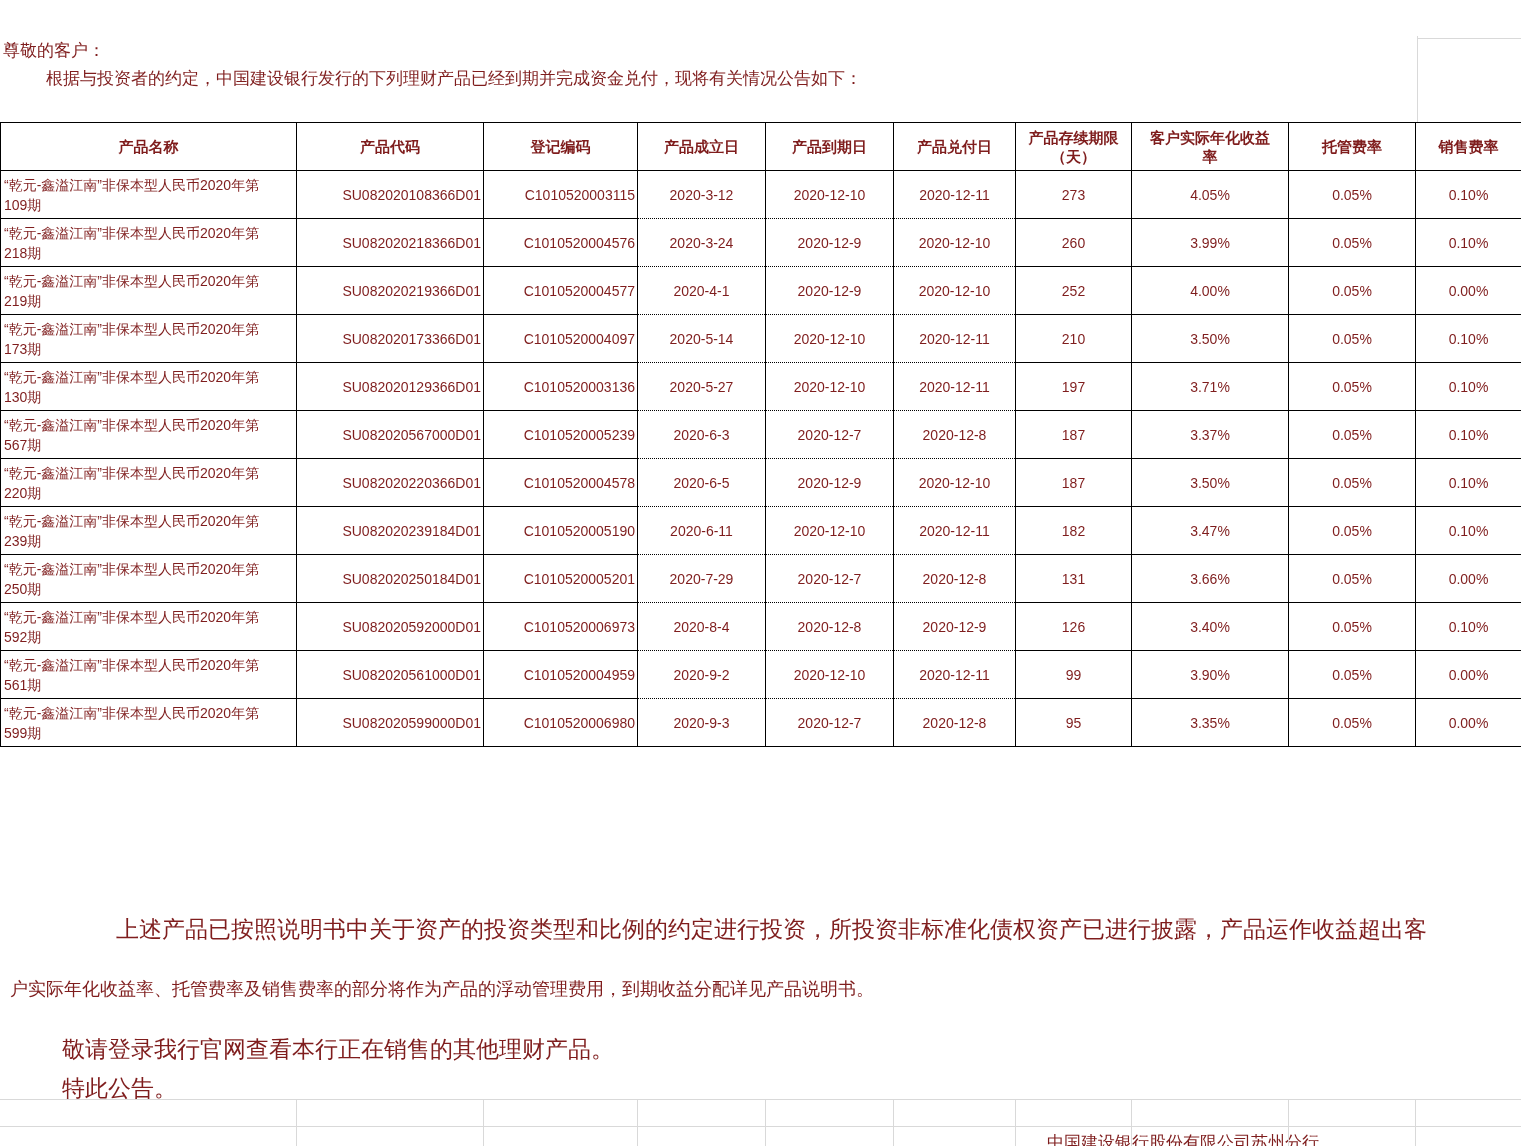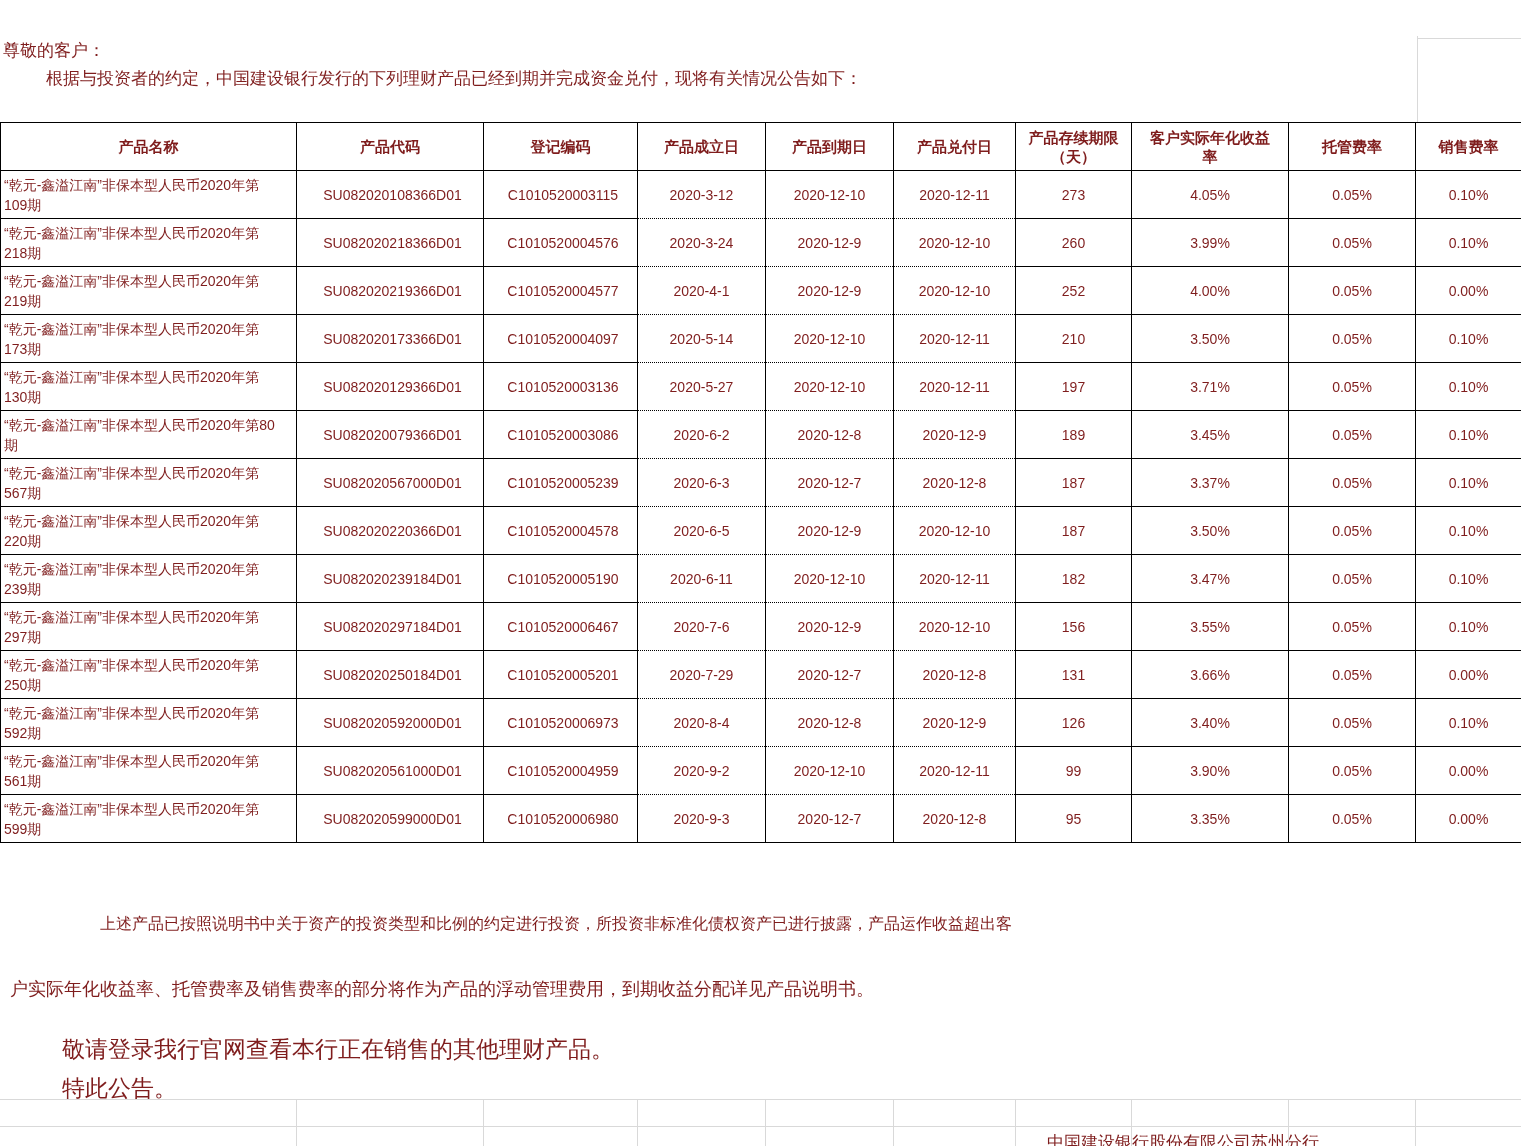--- a/index.html
+++ b/index.html
@@ -37,30 +37,30 @@
     padding: 0 12px;
     line-height: 19px;
   }
   .products td {
     font-size: 14px;
     text-align: center;
     padding: 0 2px;
     line-height: 20px;
   }
   .products td.c0 { text-align: left; padding: 0 18px 0 3px; }
-  .products td.c1, .products td.c2 { text-align: center; padding-left: 7px; }
+  .products td.c1, .products td.c2 { text-align: right; padding-left: 7px; }
   
   .products tbody td.c3, .products tbody td.c4, .products tbody td.c5 {
     border-top-style: dotted;
     border-bottom-style: dotted;
   }
   .products tbody tr:last-child td { border-bottom-style: solid; }
 
   .note  { position: absolute; font-size: 23px; }
-  .note1 { left: 100px; top: 878px; font-size: 16px; }
+  .note1 { left: 116px; top: 878px; font-size: 23px; }
   .note2 { left: 10px;   top: 941px; font-size: 18px; }
   .note3 { left: 62px;  top: 998px; }
   .note4 { left: 62px;  top: 1037px; }
   .signature { position: absolute; left: 1047px; top: 1095px; font-size: 17px; }
   .issuedate { position: absolute; left: 1100px; top: 1156px; font-size: 17px; }
 
   .gl { position: absolute; background: #d9d9d9; }
   .gl.h { height: 1px; }
   .gl.v { width: 1px; }
   .accent-line {
@@ -160,32 +160,20 @@
           <td class="c2">C1010520003136</td>
           <td class="c3">2020-5-27</td>
           <td class="c4">2020-12-10</td>
           <td class="c5">2020-12-11</td>
           <td class="c6">197</td>
           <td class="c7">3.71%</td>
           <td class="c8">0.05%</td>
           <td class="c9">0.10%</td>
         </tr>
         <tr>
-          <td class="c0">“乾元-鑫溢江南”非保本型人民币2020年第80期</td>
-          <td class="c1">SU082020079366D01</td>
-          <td class="c2">C1010520003086</td>
-          <td class="c3">2020-6-2</td>
-          <td class="c4">2020-12-8</td>
-          <td class="c5">2020-12-9</td>
-          <td class="c6">189</td>
-          <td class="c7">3.45%</td>
-          <td class="c8">0.05%</td>
-          <td class="c9">0.10%</td>
-        </tr>
-        <tr>
           <td class="c0">“乾元-鑫溢江南”非保本型人民币2020年第567期</td>
           <td class="c1">SU082020567000D01</td>
           <td class="c2">C1010520005239</td>
           <td class="c3">2020-6-3</td>
           <td class="c4">2020-12-7</td>
           <td class="c5">2020-12-8</td>
           <td class="c6">187</td>
           <td class="c7">3.37%</td>
           <td class="c8">0.05%</td>
           <td class="c9">0.10%</td>
@@ -204,32 +192,20 @@
         </tr>
         <tr>
           <td class="c0">“乾元-鑫溢江南”非保本型人民币2020年第239期</td>
           <td class="c1">SU082020239184D01</td>
           <td class="c2">C1010520005190</td>
           <td class="c3">2020-6-11</td>
           <td class="c4">2020-12-10</td>
           <td class="c5">2020-12-11</td>
           <td class="c6">182</td>
           <td class="c7">3.47%</td>
-          <td class="c8">0.05%</td>
-          <td class="c9">0.10%</td>
-        </tr>
-        <tr>
-          <td class="c0">“乾元-鑫溢江南”非保本型人民币2020年第297期</td>
-          <td class="c1">SU082020297184D01</td>
-          <td class="c2">C1010520006467</td>
-          <td class="c3">2020-7-6</td>
-          <td class="c4">2020-12-9</td>
-          <td class="c5">2020-12-10</td>
-          <td class="c6">156</td>
-          <td class="c7">3.55%</td>
           <td class="c8">0.05%</td>
           <td class="c9">0.10%</td>
         </tr>
         <tr>
           <td class="c0">“乾元-鑫溢江南”非保本型人民币2020年第250期</td>
           <td class="c1">SU082020250184D01</td>
           <td class="c2">C1010520005201</td>
           <td class="c3">2020-7-29</td>
           <td class="c4">2020-12-7</td>
           <td class="c5">2020-12-8</td>

